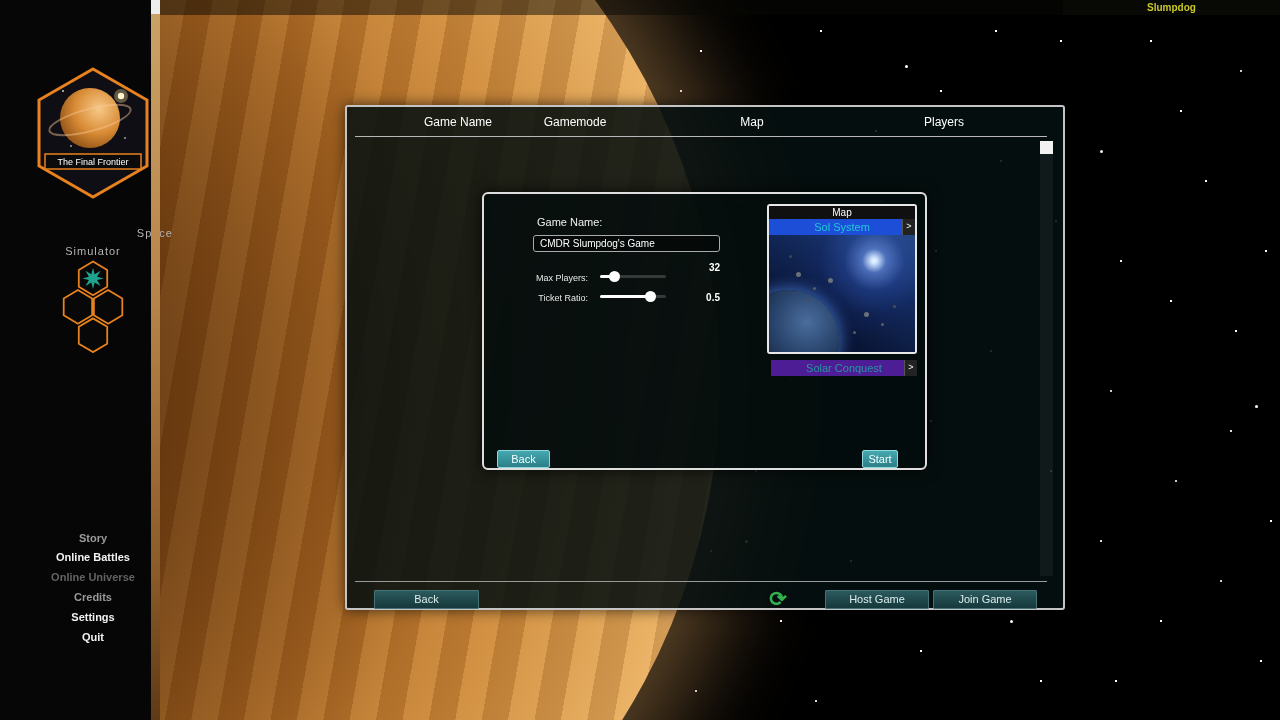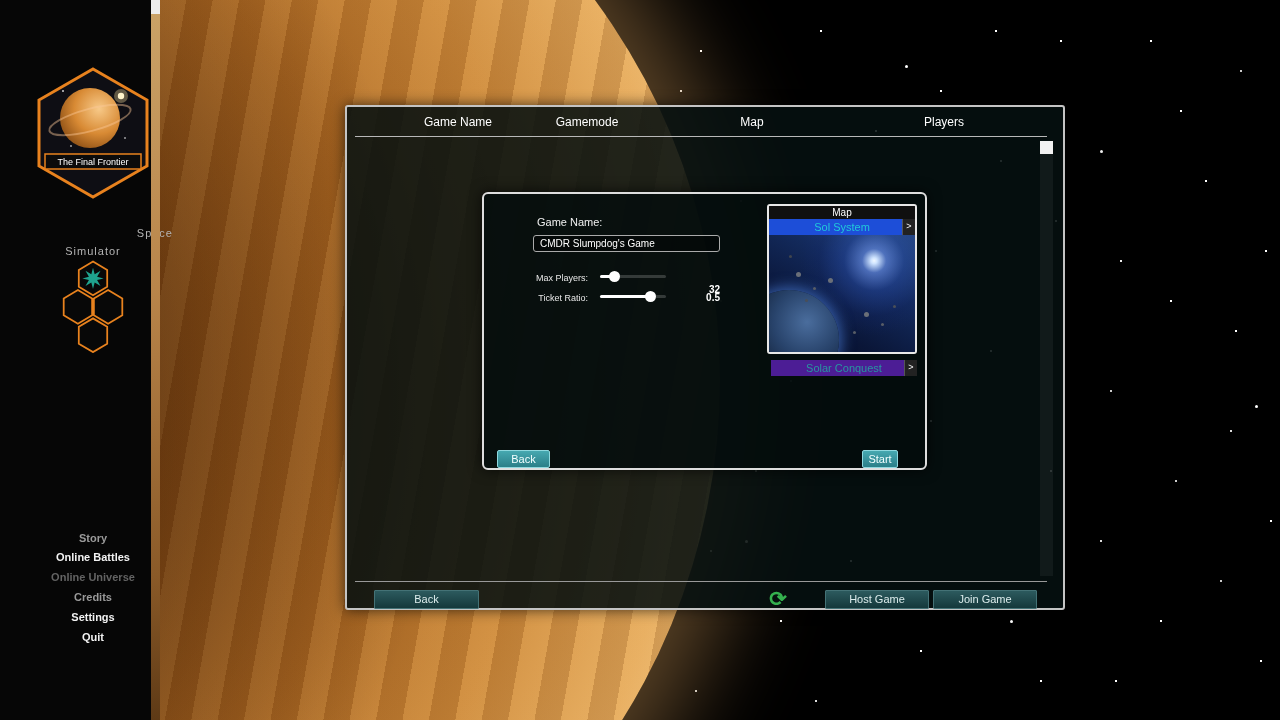--- a/index.html
+++ b/index.html
@@ -46,21 +46,21 @@
   .hex-cluster{position:absolute;left:53px;top:258px;}
   .menu-item{position:absolute;left:13px;width:160px;text-align:center;font-size:11px;font-weight:bold;cursor:pointer;}
   .menu-item.dim{color:#9a9a9a;} .menu-item.bright{color:#f2f2f2;} .menu-item.dimmer{color:#636363;}
   #mi0{top:532px;} #mi1{top:551px;} #mi2{top:571px;} #mi3{top:591px;} #mi4{top:611px;} #mi5{top:631px;}
 
   
   #panel{position:absolute;left:345px;top:105px;width:720px;height:505px;z-index:7;
     background:rgba(6,16,16,0.88);border:2px solid #c4c4c4;border-radius:3px;
     box-shadow:0 0 14px rgba(0,0,0,0.65);}
   .col-label{position:absolute;top:8px;transform:translateX(-50%);color:#fff;font-size:12px;white-space:nowrap;}
-  #col0{left:111px;} #col1{left:240px;} #col2{left:405px;} #col3{left:597px;}
+  #col0{left:111px;} #col1{left:228px;} #col2{left:405px;} #col3{left:597px;}
   .panel-header-line{position:absolute;left:8px;right:16px;top:29px;height:1px;background:#b8b8b8;}
   .scroll-track{position:absolute;right:10px;top:34px;bottom:32px;width:13px;background:rgba(255,255,255,0.05);}
   .scroll-thumb{position:absolute;right:10px;top:34px;width:13px;height:13px;background:#f2f2f2;cursor:pointer;}
   .panel-footer-line{position:absolute;left:8px;right:16px;top:474px;height:1px;background:#999;}
   .footer-btn{position:absolute;top:483px;height:19px;background:linear-gradient(#2c5a5e,#15383b);
     border:1px solid #447276;color:#dcecec;font-size:11px;text-align:center;line-height:17px;
     border-radius:1px;cursor:pointer;}
   #btn-back-footer{left:27px;width:105px;}
   #btn-host{left:478px;width:104px;}
   #btn-join{left:586px;width:104px;}
@@ -76,21 +76,21 @@
   .lbl-small{position:absolute;left:0;width:104px;text-align:right;font-size:9px;color:#e8e8e8;}
   #lbl-max{top:79px;} #lbl-ticket{top:99px;}
   .slider{position:absolute;left:116px;width:66px;height:11px;cursor:pointer;}
   #slider-max{top:77px;} #slider-ticket{top:97px;}
   .slider .track{position:absolute;top:4px;left:0;right:0;height:3px;background:rgba(255,255,255,0.18);border-radius:2px;}
   .slider .fill{position:absolute;top:4px;left:0;height:3px;background:#fff;border-radius:2px;}
   #slider-max .fill{width:14px;} #slider-ticket .fill{width:51px;}
   .slider .handle{position:absolute;top:0;width:11px;height:11px;border-radius:50%;background:#fff;cursor:pointer;}
   #slider-max .handle{left:9px;} #slider-ticket .handle{left:45px;}
   .slider-value{position:absolute;left:196px;width:40px;text-align:right;font-size:10px;font-weight:bold;color:#fff;}
-  #val-max{top:90px;} #val-ticket{top:98px;}
+  #val-max{top:68px;} #val-ticket{top:98px;}
 
   #map-box{position:absolute;left:283px;top:10px;width:150px;height:150px;border:2px solid #e8e8e8;
     border-radius:3px;background:#000;overflow:hidden;}
   .map-title{height:13px;background:#101010;color:#fff;font-size:10px;text-align:center;line-height:13px;}
   .map-select{position:relative;height:16px;background:#1d4ed8;cursor:pointer;}
   .map-select .sel-label{color:#20c8da;font-size:11px;text-align:center;line-height:16px;}
   .sel-arrow{position:absolute;right:0;top:0;width:13px;height:100%;background:#222;color:#fff;font-size:9px;
     text-align:center;line-height:15px;border-left:1px solid #555;cursor:pointer;}
   .map-image{position:relative;height:117px;overflow:hidden;
     background:radial-gradient(circle at 72% 22%, #f0f8ff 0, #cfe4ff 3px, rgba(120,160,255,0.55) 12px,
@@ -112,20 +112,25 @@
 </style>
 </head>
 <body>
 
 <div id="screen">
 
   <div class="stars"></div>
   <div class="stars-big"></div>
   <div class="planet"></div>
 
+  <div id="topbar">
+    <div id="user-bar">
+      <span id="username">Slumpdog</span>
+    </div>
+  </div>
 
   <div id="sidebar">
     <svg class="logo-svg" width="120" height="134" viewBox="0 0 120 134">
       <defs>
         <radialGradient id="pgrad" cx="65%" cy="35%" r="75%">
           <stop offset="0%" stop-color="#f7c988"></stop>
           <stop offset="55%" stop-color="#d88a34"></stop>
           <stop offset="100%" stop-color="#8a4d14"></stop>
         </radialGradient>
       </defs>

